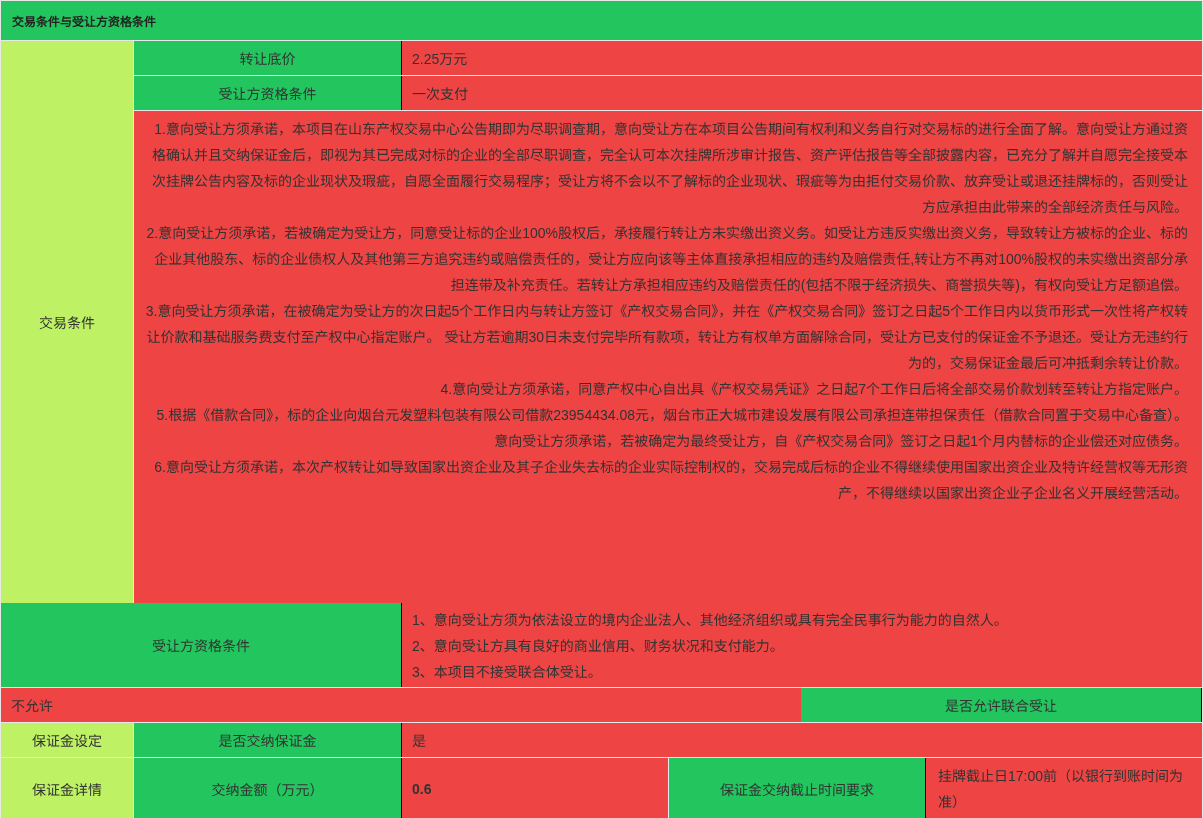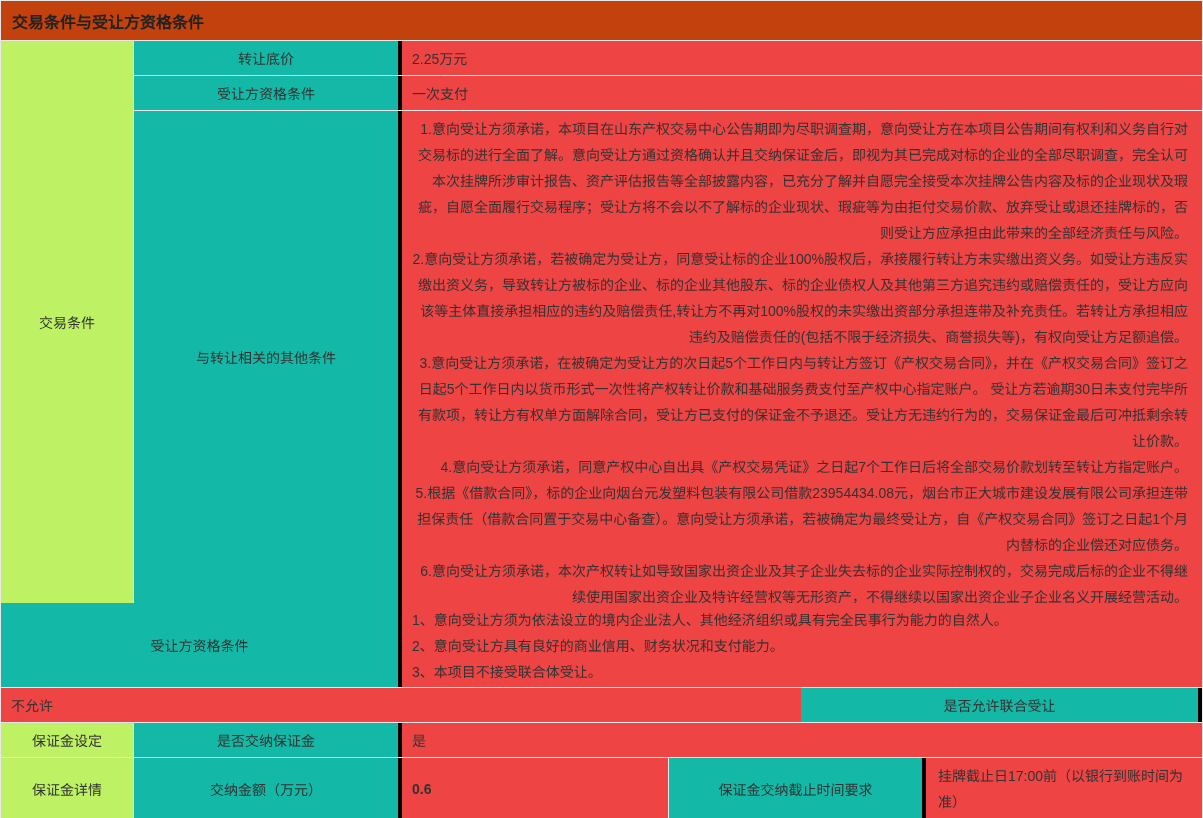--- a/index.html
+++ b/index.html
@@ -7,31 +7,31 @@
   body {
     font-family:"Liberation Sans","DejaVu Sans",sans-serif;
     font-size:14px; color:#333;
   }
   .page {
     position:relative; width:1203px; height:818px; overflow:hidden;
     border-top:1px solid #e8e8e8; border-left:1px solid #e8e8e8; border-right:1px solid #e8e8e8;
     background:#fff;
   }
   .title-row {
-    height:40px; background:#c2410c; border-bottom:1px solid #e8e8e8;
+    height:40px; background:#22c55e; border-bottom:1px solid #e8e8e8;
     display:flex; align-items:center; padding-left:11px;
-    font-weight:bold; font-size:16px; color:#222;
+    font-weight:bold; font-size:12px; color:#222;
   }
   .row { display:flex; width:100%; border-bottom:1px solid #e8e8e8; }
   .band { display:flex; width:100%; }
   .stack { flex:1; display:flex; flex-direction:column; min-width:0; }
   .stack .row:last-child { border-bottom:none; }
   .cell { overflow:hidden; }
   .label {
-    background:#14b8a6; border-right:4px solid #000000;
+    background:#22c55e; border-right:1px solid #000000;
     display:flex; align-items:center; justify-content:center;
     text-align:center; color:#333; flex:none;
   }
   .value {
     background:#ef4444; flex:1; min-width:0;
     display:flex; align-items:center; padding:0 12px 0 10px;
   }
   .value.multi { display:block; padding-top:4px; line-height:26px; }
   .group-cell {
     width:133px; flex:none; background:#bef264; border-right:1px solid #e8e8e8;
@@ -64,21 +64,20 @@
         <div class="cell label w268">转让底价</div>
         <div class="cell value">2.25万元</div>
       </div>
 
       <div class="row h35">
         <div class="cell label w268">受让方资格条件</div>
         <div class="cell value">一次支付</div>
       </div>
 
       <div class="row h492">
-        <div class="cell label w268">与转让相关的其他条件</div>
         <div class="cell value long-text">
           <p>1.意向受让方须承诺，本项目在山东产权交易中心公告期即为尽职调查期，意向受让方在本项目公告期间有权利和义务自行对交易标的进行全面了解。意向受让方通过资格确认并且交纳保证金后，即视为其已完成对标的企业的全部尽职调查，完全认可本次挂牌所涉审计报告、资产评估报告等全部披露内容，已充分了解并自愿完全接受本次挂牌公告内容及标的企业现状及瑕疵，自愿全面履行交易程序；受让方将不会以不了解标的企业现状、瑕疵等为由拒付交易价款、放弃受让或退还挂牌标的，否则受让方应承担由此带来的全部经济责任与风险。</p>
           <p>2.意向受让方须承诺，若被确定为受让方，同意受让标的企业100%股权后，承接履行转让方未实缴出资义务。如受让方违反实缴出资义务，导致转让方被标的企业、标的企业其他股东、标的企业债权人及其他第三方追究违约或赔偿责任的，受让方应向该等主体直接承担相应的违约及赔偿责任,转让方不再对100%股权的未实缴出资部分承担连带及补充责任。若转让方承担相应违约及赔偿责任的(包括不限于经济损失、商誉损失等)，有权向受让方足额追偿。</p>
           <p>3.意向受让方须承诺，在被确定为受让方的次日起5个工作日内与转让方签订《产权交易合同》，并在《产权交易合同》签订之日起5个工作日内以货币形式一次性将产权转让价款和基础服务费支付至产权中心指定账户。 受让方若逾期30日未支付完毕所有款项，转让方有权单方面解除合同，受让方已支付的保证金不予退还。受让方无违约行为的，交易保证金最后可冲抵剩余转让价款。</p>
           <p>4.意向受让方须承诺，同意产权中心自出具《产权交易凭证》之日起7个工作日后将全部交易价款划转至转让方指定账户。</p>
           <p>5.根据《借款合同》，标的企业向烟台元发塑料包装有限公司借款23954434.08元，烟台市正大城市建设发展有限公司承担连带担保责任（借款合同置于交易中心备查）。意向受让方须承诺，若被确定为最终受让方，自《产权交易合同》签订之日起1个月内替标的企业偿还对应债务。</p>
           <p>6.意向受让方须承诺，本次产权转让如导致国家出资企业及其子企业失去标的企业实际控制权的，交易完成后标的企业不得继续使用国家出资企业及特许经营权等无形资产，不得继续以国家出资企业子企业名义开展经营活动。</p>
         </div>
       </div>
 

